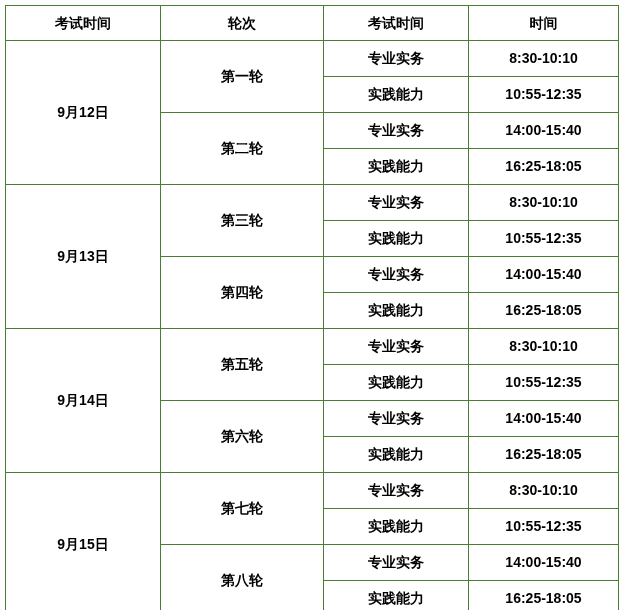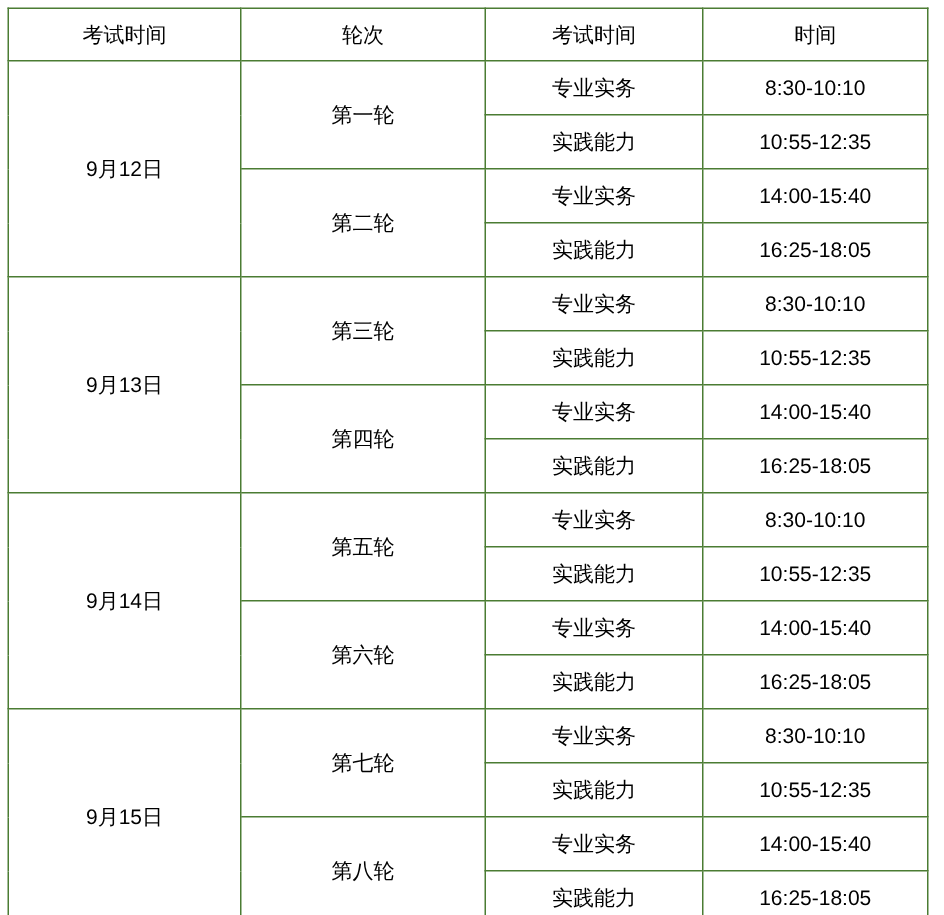--- a/index.html
+++ b/index.html
@@ -20,21 +20,21 @@
     width: 613px;
     margin: 5px 0 0 5px;
   }
   #exam-schedule-table td,
   #exam-schedule-table th {
     border: 1px solid #4b7c33;
     padding: 0;
     text-align: center;
     vertical-align: middle;
     font-size: 14px;
-    font-weight: normal;
+    font-weight: bold;
     line-height: 1.2;
   }
   .col-date   { width: 155px; }
   .col-round  { width: 163px; }
   .col-subj   { width: 145px; }
   .col-time   { width: 150px; }
 
   thead td {
     height: 34px;
     font-weight: bold;

